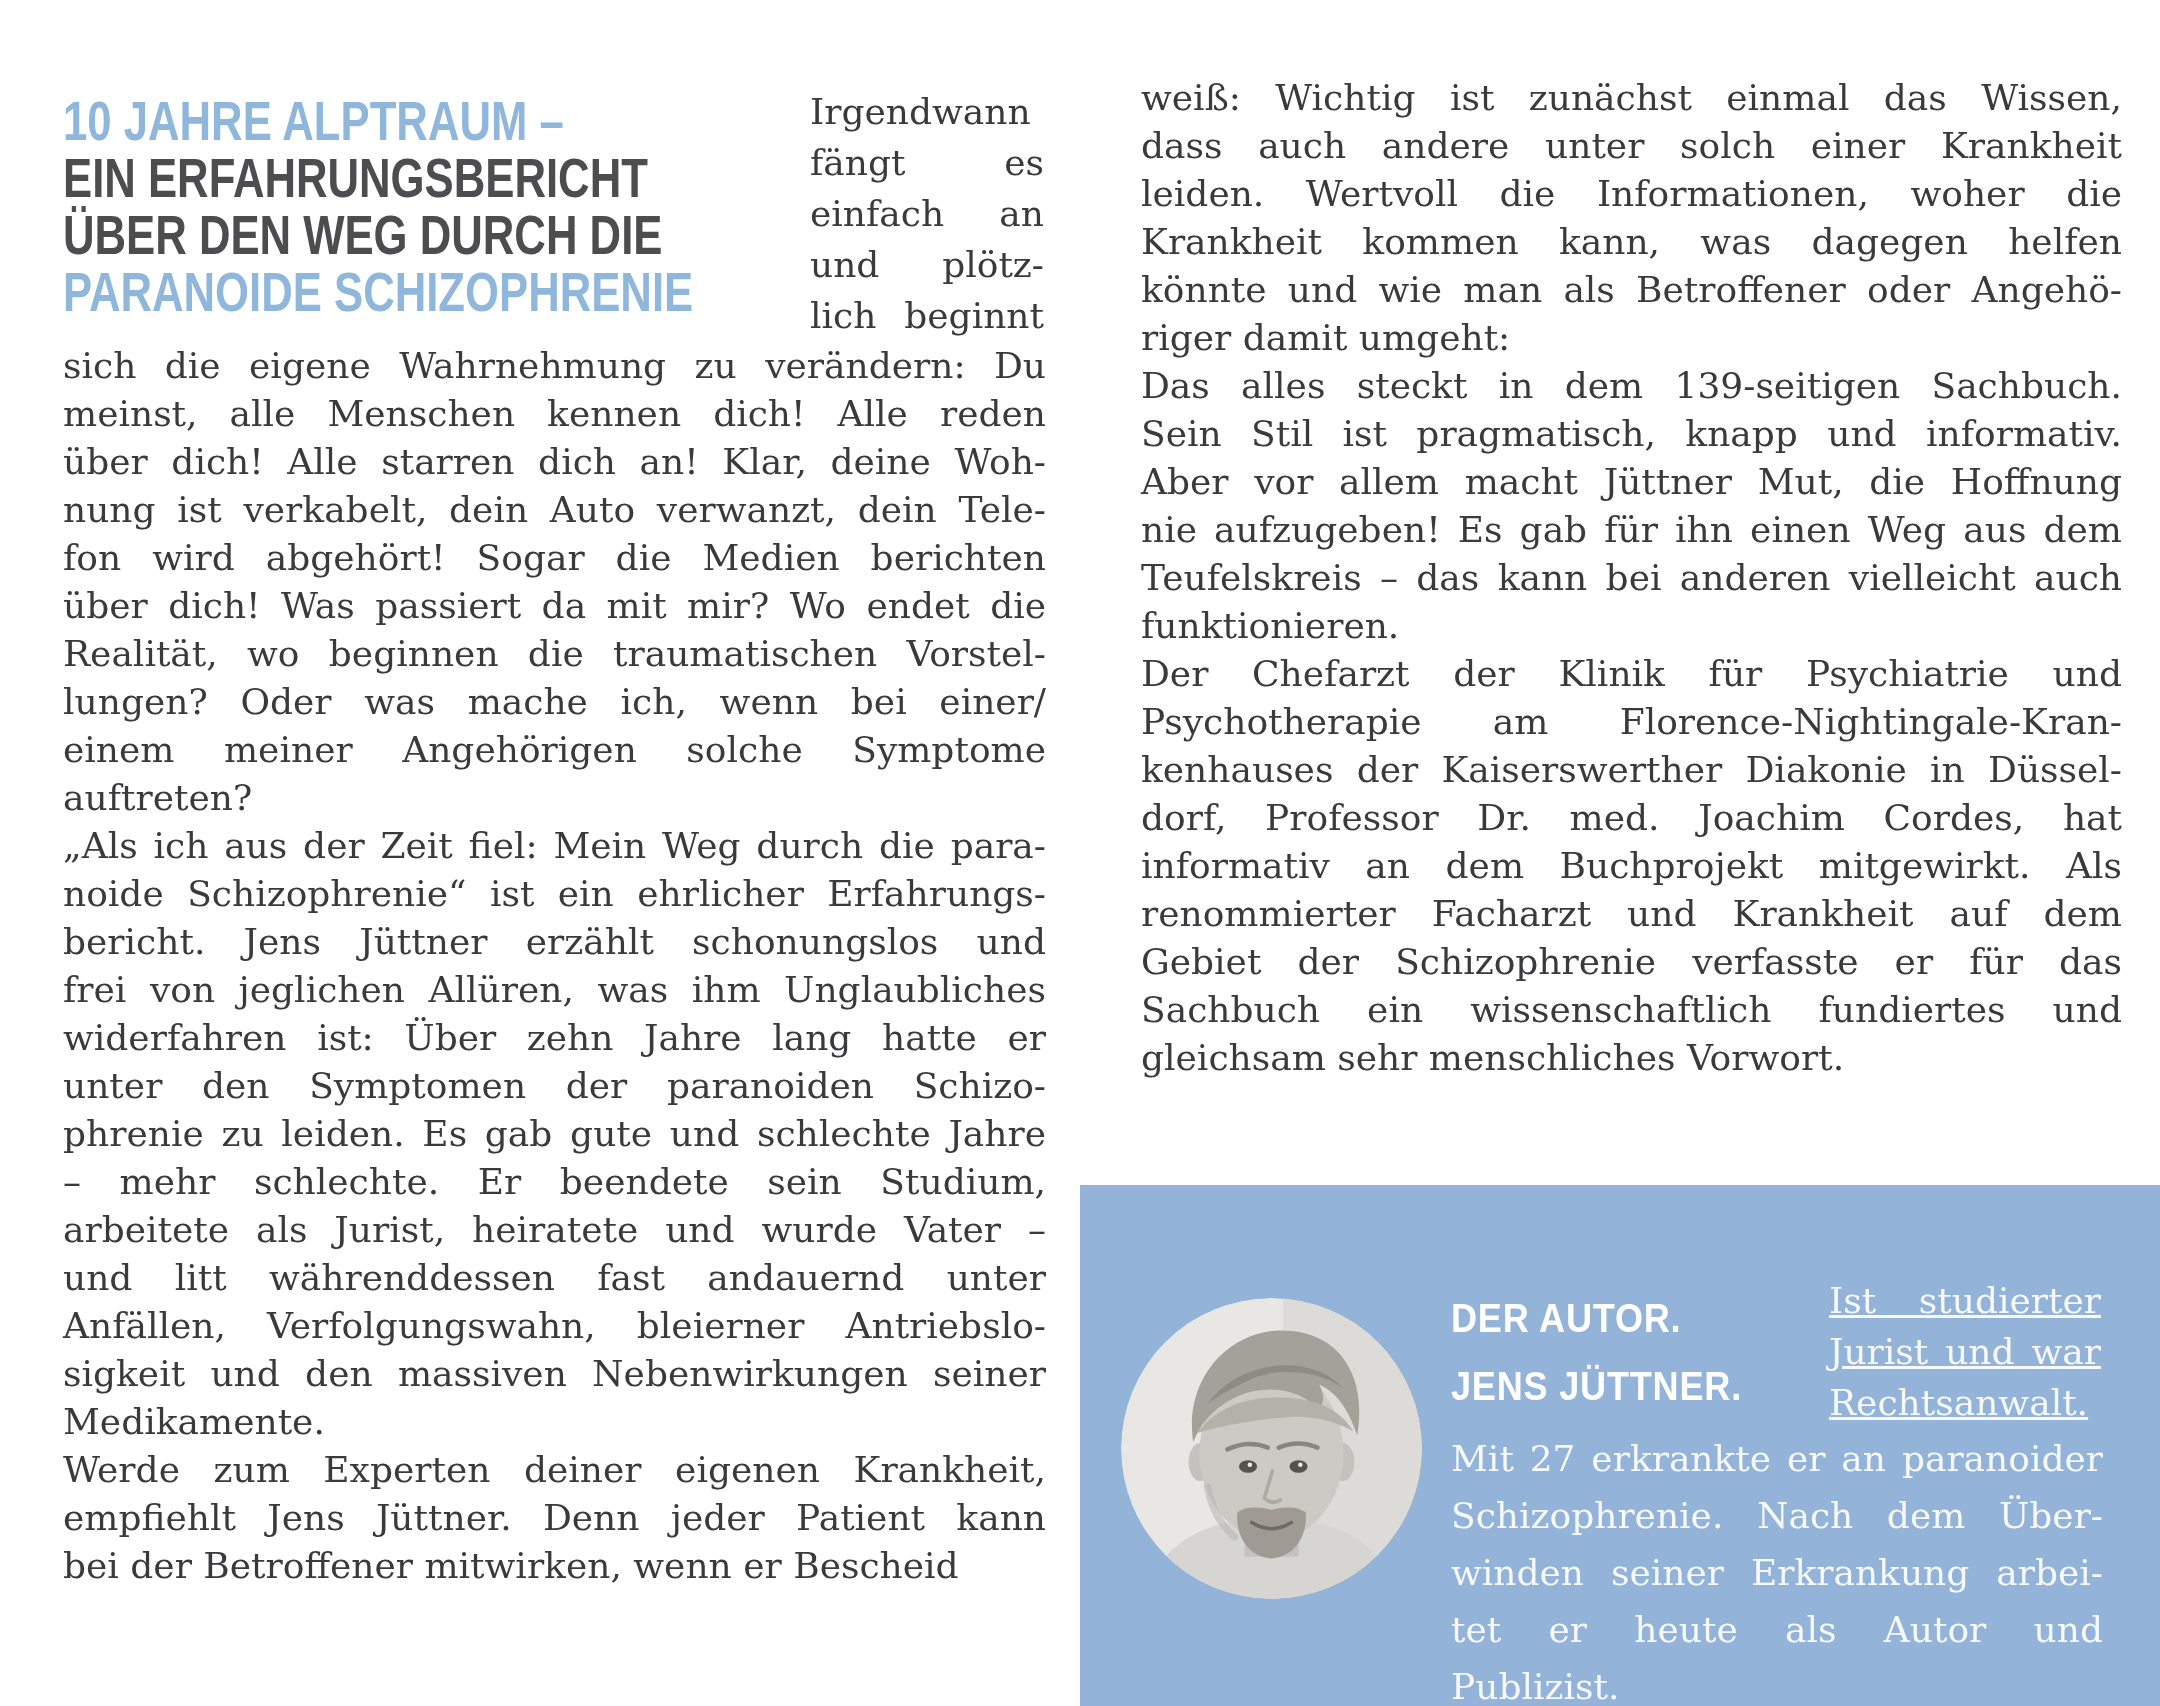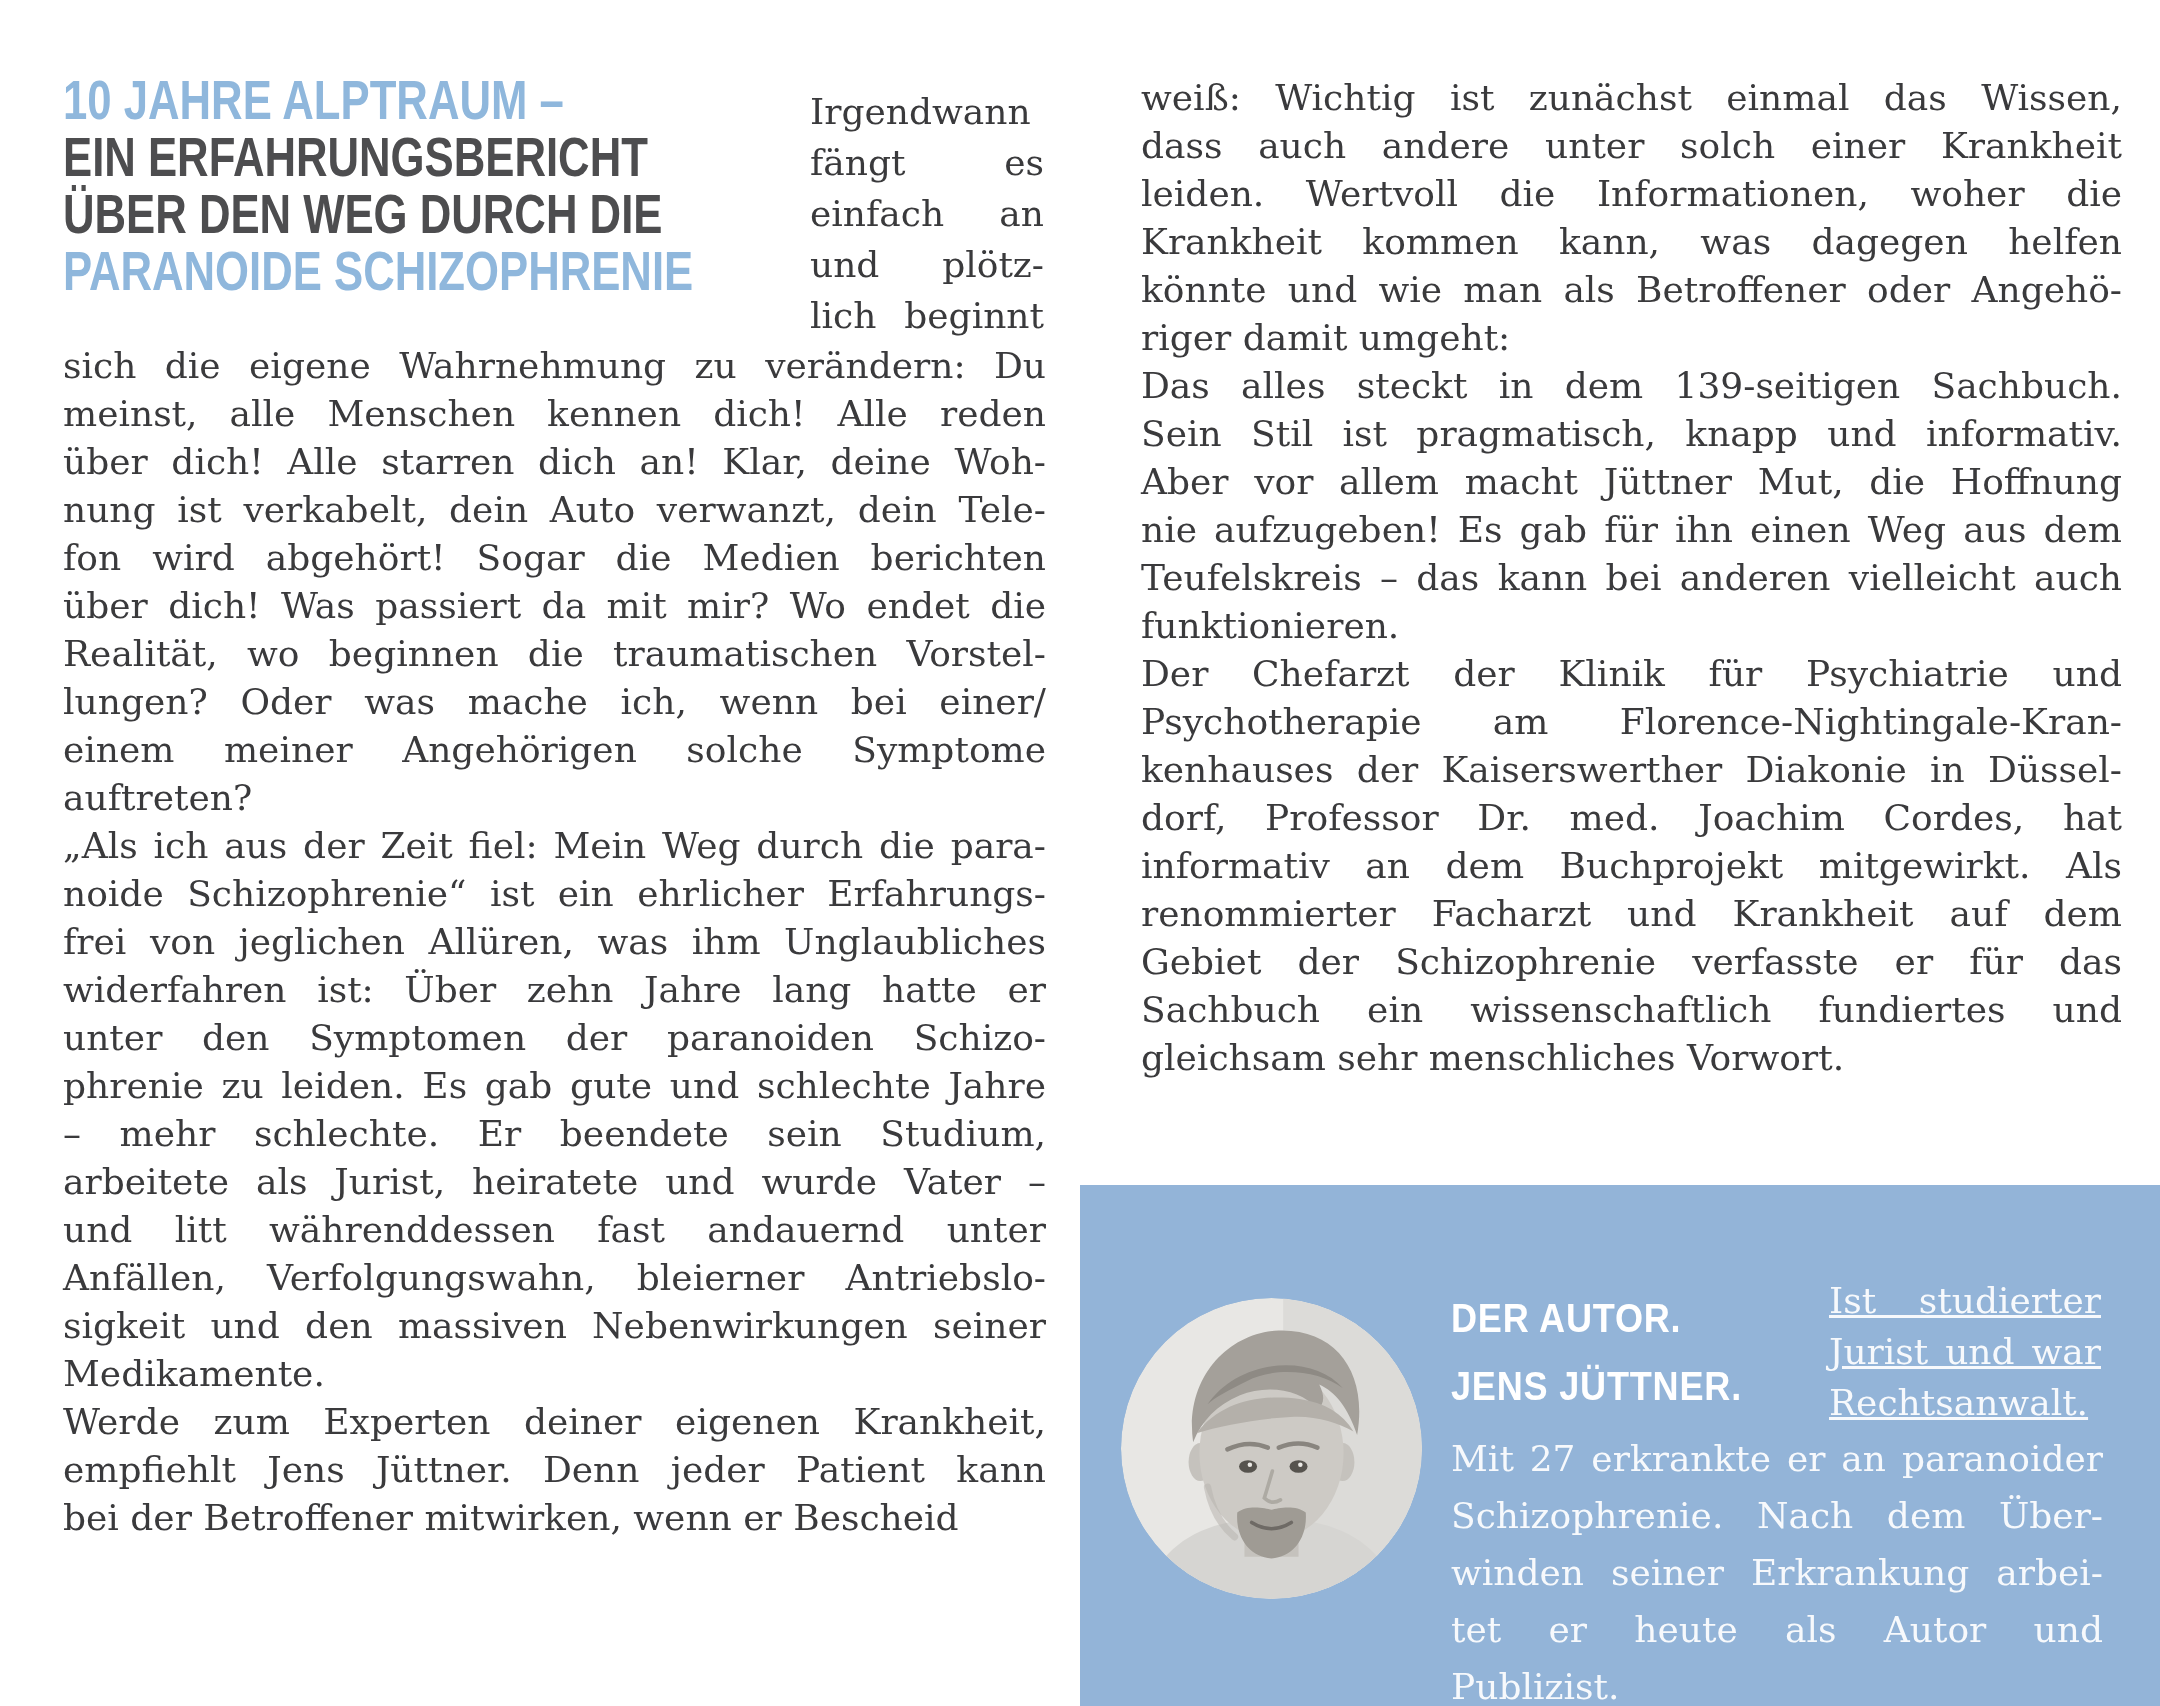--- a/index.html
+++ b/index.html
@@ -4,21 +4,21 @@
 <style>
   html,body { margin:0; padding:0; background:#ffffff; }
   .page {
     position:relative; width:2160px; height:1707px;
     background:#ffffff; overflow:hidden;
     font-family:"DejaVu Serif", serif;
     color:#3a3a3c;
   }
 
   
-  .headline { position:absolute; left:63px; top:71px; width:990px; }
+  .headline { position:absolute; left:63px; top:92px; width:990px; }
   .hl {
     font-family:"Liberation Sans", sans-serif;
     font-weight:bold; font-size:56px; line-height:57px;
     white-space:nowrap;
     transform:scaleX(0.78); transform-origin:0 0;
   }
   .hl.blue { color:#8fb7dc; }
   .hl.gray { color:#4d4d4f; }
 
   
@@ -90,20 +90,21 @@
         <div class="tline">fon wird abgehört! Sogar die Medien berichten</div>
         <div class="tline">über dich! Was passiert da mit mir? Wo endet die</div>
         <div class="tline">Realität, wo beginnen die traumatischen Vorstel-</div>
         <div class="tline">lungen? Oder was mache ich, wenn bei einer/</div>
         <div class="tline">einem meiner Angehörigen solche Symptome</div>
         <div class="tline">auftreten?</div>
       </div>
     <div class="para lines">
         <div class="tline">„Als ich aus der Zeit fiel: Mein Weg durch die para-</div>
         <div class="tline">noide Schizophrenie“ ist ein ehrlicher Erfahrungs-</div>
+        <div class="tline">bericht. Jens Jüttner erzählt schonungslos und</div>
         <div class="tline">frei von jeglichen Allüren, was ihm Unglaubliches</div>
         <div class="tline">widerfahren ist: Über zehn Jahre lang hatte er</div>
         <div class="tline">unter den Symptomen der paranoiden Schizo-</div>
         <div class="tline">phrenie zu leiden. Es gab gute und schlechte Jahre</div>
         <div class="tline">– mehr schlechte. Er beendete sein Studium,</div>
         <div class="tline">arbeitete als Jurist, heiratete und wurde Vater –</div>
         <div class="tline">und litt währenddessen fast andauernd unter</div>
         <div class="tline">Anfällen, Verfolgungswahn, bleierner Antriebslo-</div>
         <div class="tline">sigkeit und den massiven Nebenwirkungen seiner</div>
         <div class="tline">Medikamente.</div>

